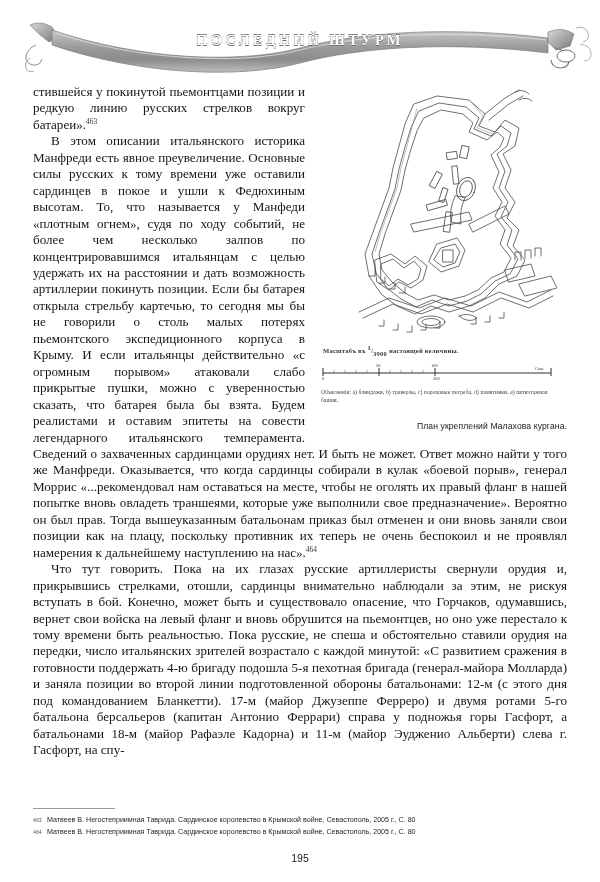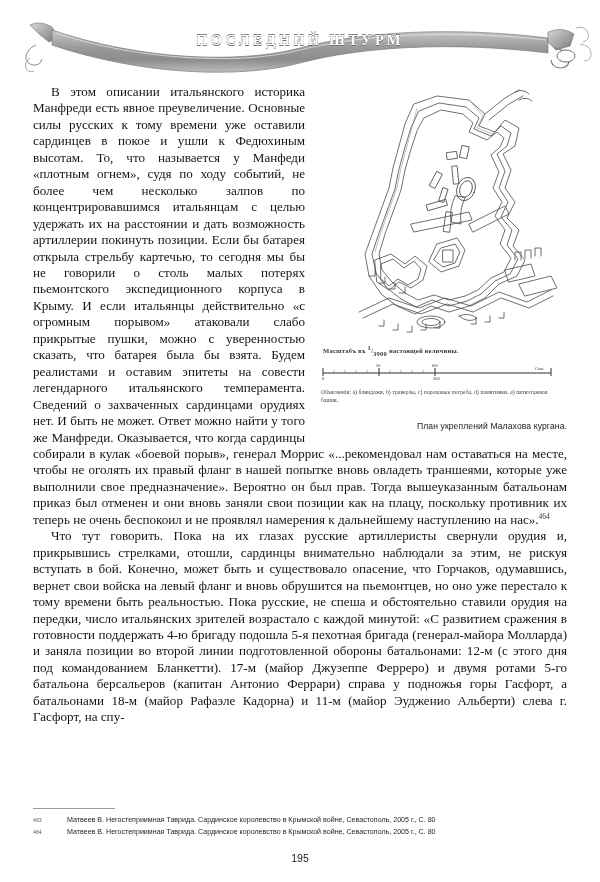--- a/index.html
+++ b/index.html
@@ -132,21 +132,20 @@
     margin-bottom: 6px;
   }
   .footnote {
     display: flex;
     align-items: flex-start;
     font-family: "Liberation Sans", sans-serif;
     font-size: 7.1px;
     line-height: 11.5px;
     color: #262626;
     white-space: nowrap;
-    gap: 20px;
   }
   .footnote-num {
     width: 14px;
     font-size: 5.2px;
     color: #555;
     padding-top: 0px;
     flex: none;
   }
 
   
@@ -304,20 +303,21 @@
           <text x="112" y="18" font-family="Liberation Serif, serif" font-size="4.5" fill="#3a3a3a">200</text>
           <text x="214" y="8" font-family="Liberation Serif, serif" font-size="4.5" fill="#3a3a3a">Саж.</text>
         </svg>
       </div>
 
       <div class="fig-legend">Объясненiя: а) блиндажи, b) траверзы, с) пороховые погреба, d) памятники, е) пятиэтажная башня.</div>
 
       <div class="fig-caption">План укреплений Малахова кургана.</div>
     </div>
 
+    <p class="noindent"><span>стившейся у покинутой пьемонтцами позиции и редкую линию русских стрелков вокруг батареи».</span><span class="sup">463</span></p>
 
     <p><span>В этом описании итальянского историка Манфреди есть явное преувеличение. Основные силы русских к тому времени уже оставили сардинцев в покое и ушли к Федюхиным высотам. То, что называется у Манфеди «плотным огнем», судя по ходу событий, не более чем несколько залпов по концентрировавшимся итальянцам с целью удержать их на расстоянии и дать возможность артиллерии покинуть позиции. Если бы батарея открыла стрельбу картечью, то сегодня мы бы не говорили о столь малых потерях пьемонтского экспедиционного корпуса в Крыму. И если итальянцы действительно «с огромным порывом» атаковали слабо прикрытые пушки, можно с уверенностью сказать, что батарея была бы взята. Будем реалистами и оставим эпитеты на совести легендарного итальянского темперамента. Сведений о захваченных сардинцами орудиях нет. И быть не может. Ответ можно найти у того же Манфреди. Оказывается, что когда сардинцы собирали в кулак «боевой порыв», генерал Моррис «...рекомендовал нам оставаться на месте, чтобы не оголять их правый фланг в нашей попытке вновь овладеть траншеями, которые уже выполнили свое предназначение». Вероятно он был прав. Тогда вышеуказанным батальонам приказ был отменен и они вновь заняли свои позиции как на плацу, поскольку противник их теперь не очень беспокоил и не проявлял намерения к дальнейшему наступлению на нас».</span><span class="sup">464</span></p>
 
     <p><span>Что тут говорить. Пока на их глазах русские артиллеристы свернули орудия и, прикрывшись стрелками, отошли, сардинцы внимательно наблюдали за этим, не рискуя вступать в бой. Конечно, может быть и существовало опасение, что Горчаков, одумавшись, вернет свои войска на левый фланг и вновь обрушится на пьемонтцев, но оно уже перестало к тому времени быть реальностью. Пока русские, не спеша и обстоятельно ставили орудия на передки, число итальянских зрителей возрастало с каждой минутой: «С развитием сражения в готовности поддержать 4-ю бригаду подошла 5-я пехотная бригада (генерал-майора Молларда) и заняла позиции во второй линии подготовленной обороны батальонами: 12-м (с этого дня под командованием Бланкетти). 17-м (майор Джузеппе Ферреро) и двумя ротами 5-го батальона берсальеров (капитан Антонио Феррари) справа у подножья горы Гасфорт, а батальонами 18-м (майор Рафаэле Кадорна) и 11-м (майор Эудженио Альберти) слева г. Гасфорт, на спу-</span></p>
   </div>
 </div>
 
 <div class="footnote-area">
   <div class="footnote-rule"></div>
 

